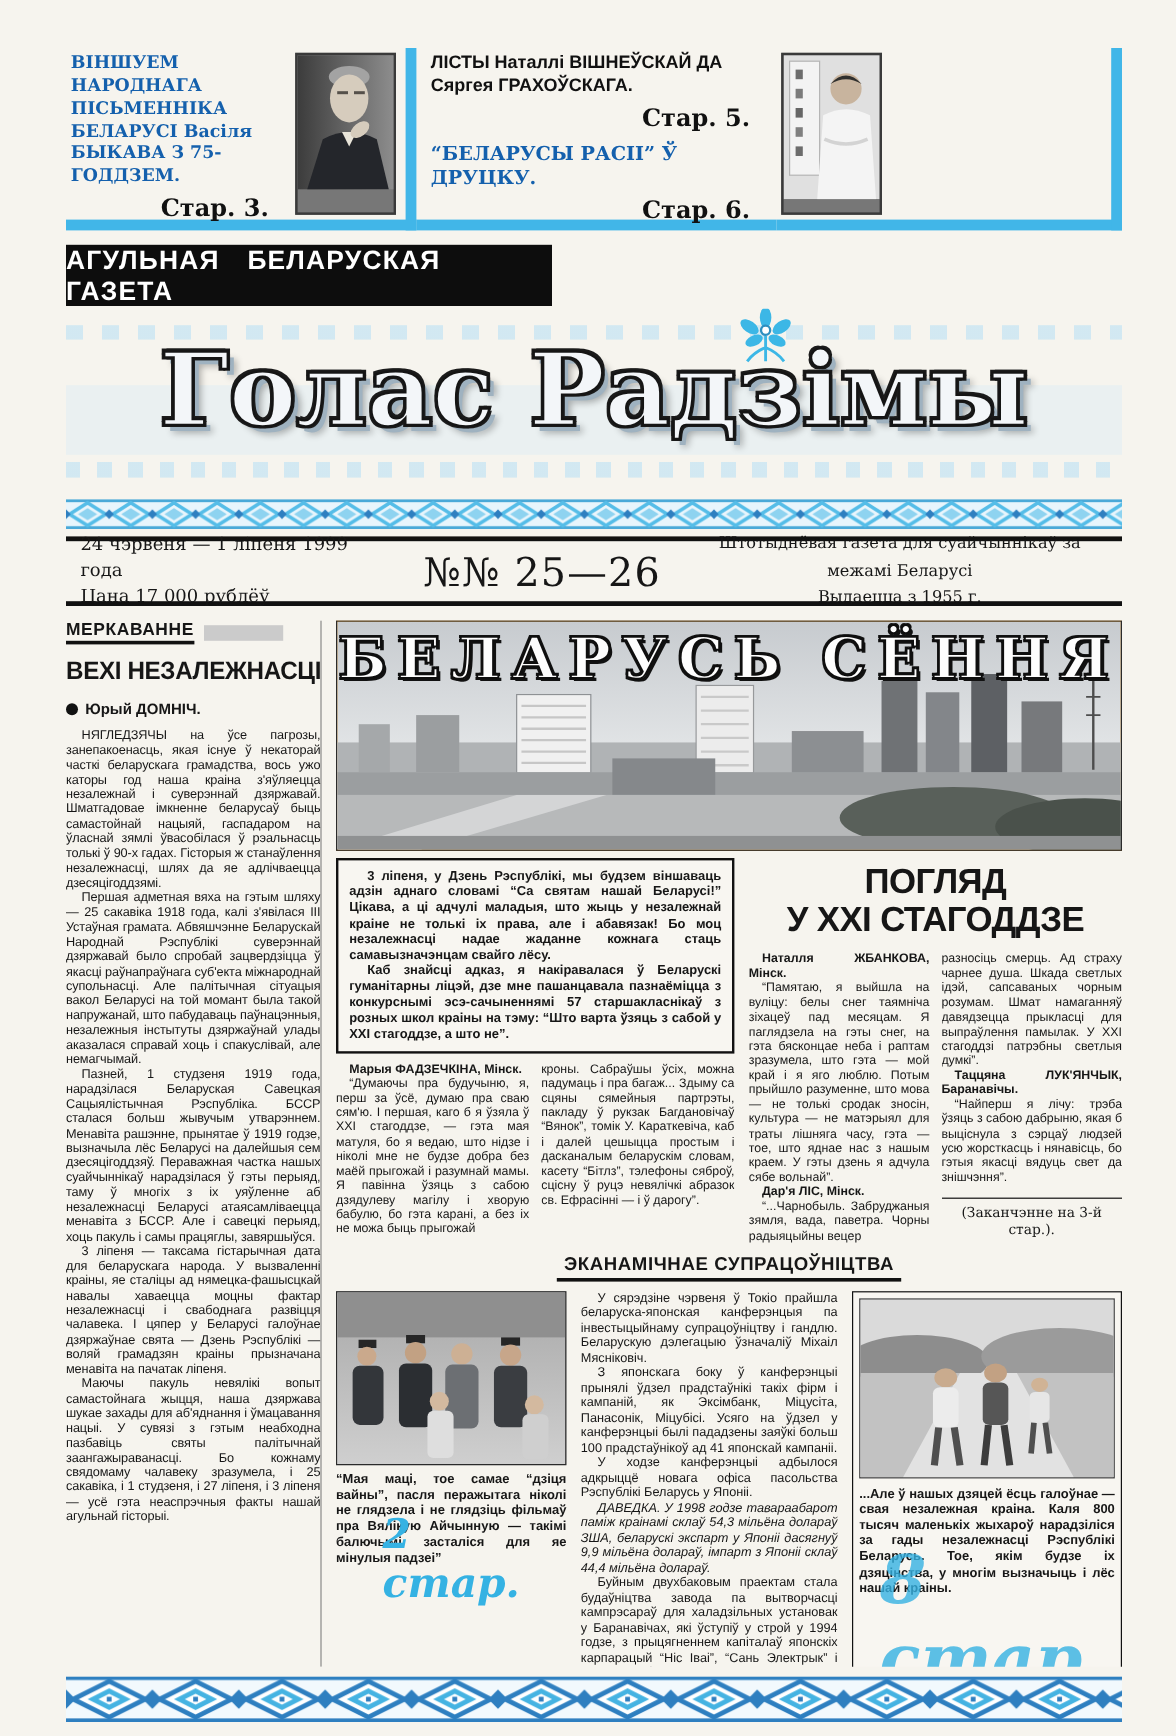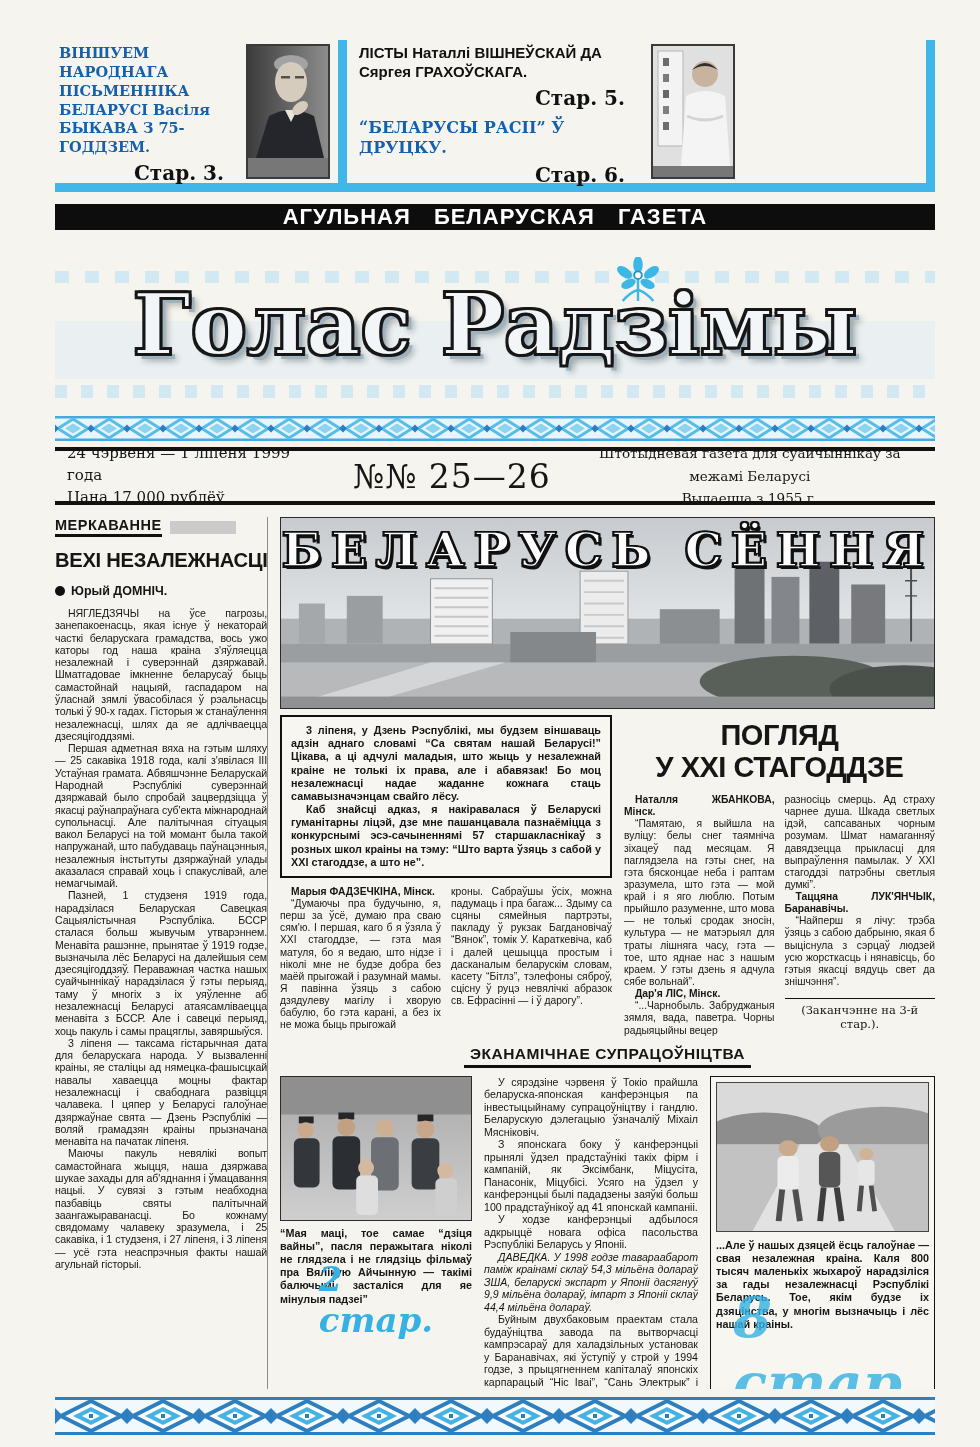--- a/index.html
+++ b/index.html
@@ -19,21 +19,21 @@
   .teaser-2 { width:300px; padding-left:12px; }
   .teaser-3 { flex:1; border-right:9px solid #41b6e8; }
   .t-blue-serif { font-family:"DejaVu Serif", serif; font-weight:bold; color:#1460ad; font-size:14.5px; line-height:1.3; }
   .t-black-sans { font-weight:bold; font-size:15px; line-height:1.25; color:#111; }
   .page-ref { font-family:"DejaVu Serif", serif; font-weight:bold; font-size:20px; color:#111; text-align:right; margin-top:4px; padding-right:14px; }
   .t-col { flex:1; display:flex; flex-direction:column; }
   .photo-frame { border:2px solid #3a3a3a; background:#777; flex:0 0 auto; }
   .photo-frame svg { display:block; }
 
   
-  .banner { display:flex; gap:8px; height:51px; margin-top:12px;flex-direction:column; }
+  .banner { display:flex; gap:8px; height:51px; margin-top:12px; }
   .banner-left { flex:0 0 46%; background:#0d0d0d; color:#fff; display:flex; align-items:center; justify-content:center;
                  font-weight:bold; font-size:22px; letter-spacing:1px; word-spacing:16px; }
   .banner-right { flex:1; border:3px solid #111; color:#111; display:flex; align-items:center; justify-content:center;
                   font-weight:bold; font-size:22px; letter-spacing:1px; word-spacing:14px; background:#fcfbf8; }
 
   
   .masthead { position:relative; height:184px; margin-top:2px; overflow:hidden; }
   .mh-band { position:absolute; left:0; right:0; opacity:.65; }
   .mh-band.b1 { top:14px; height:12px; background:repeating-linear-gradient(90deg,#bfe2f4 0 14px, rgba(255,255,255,0) 14px 30px); }
   .mh-band.b2 { top:64px; height:58px; background:#dcebf4; opacity:.45; }

